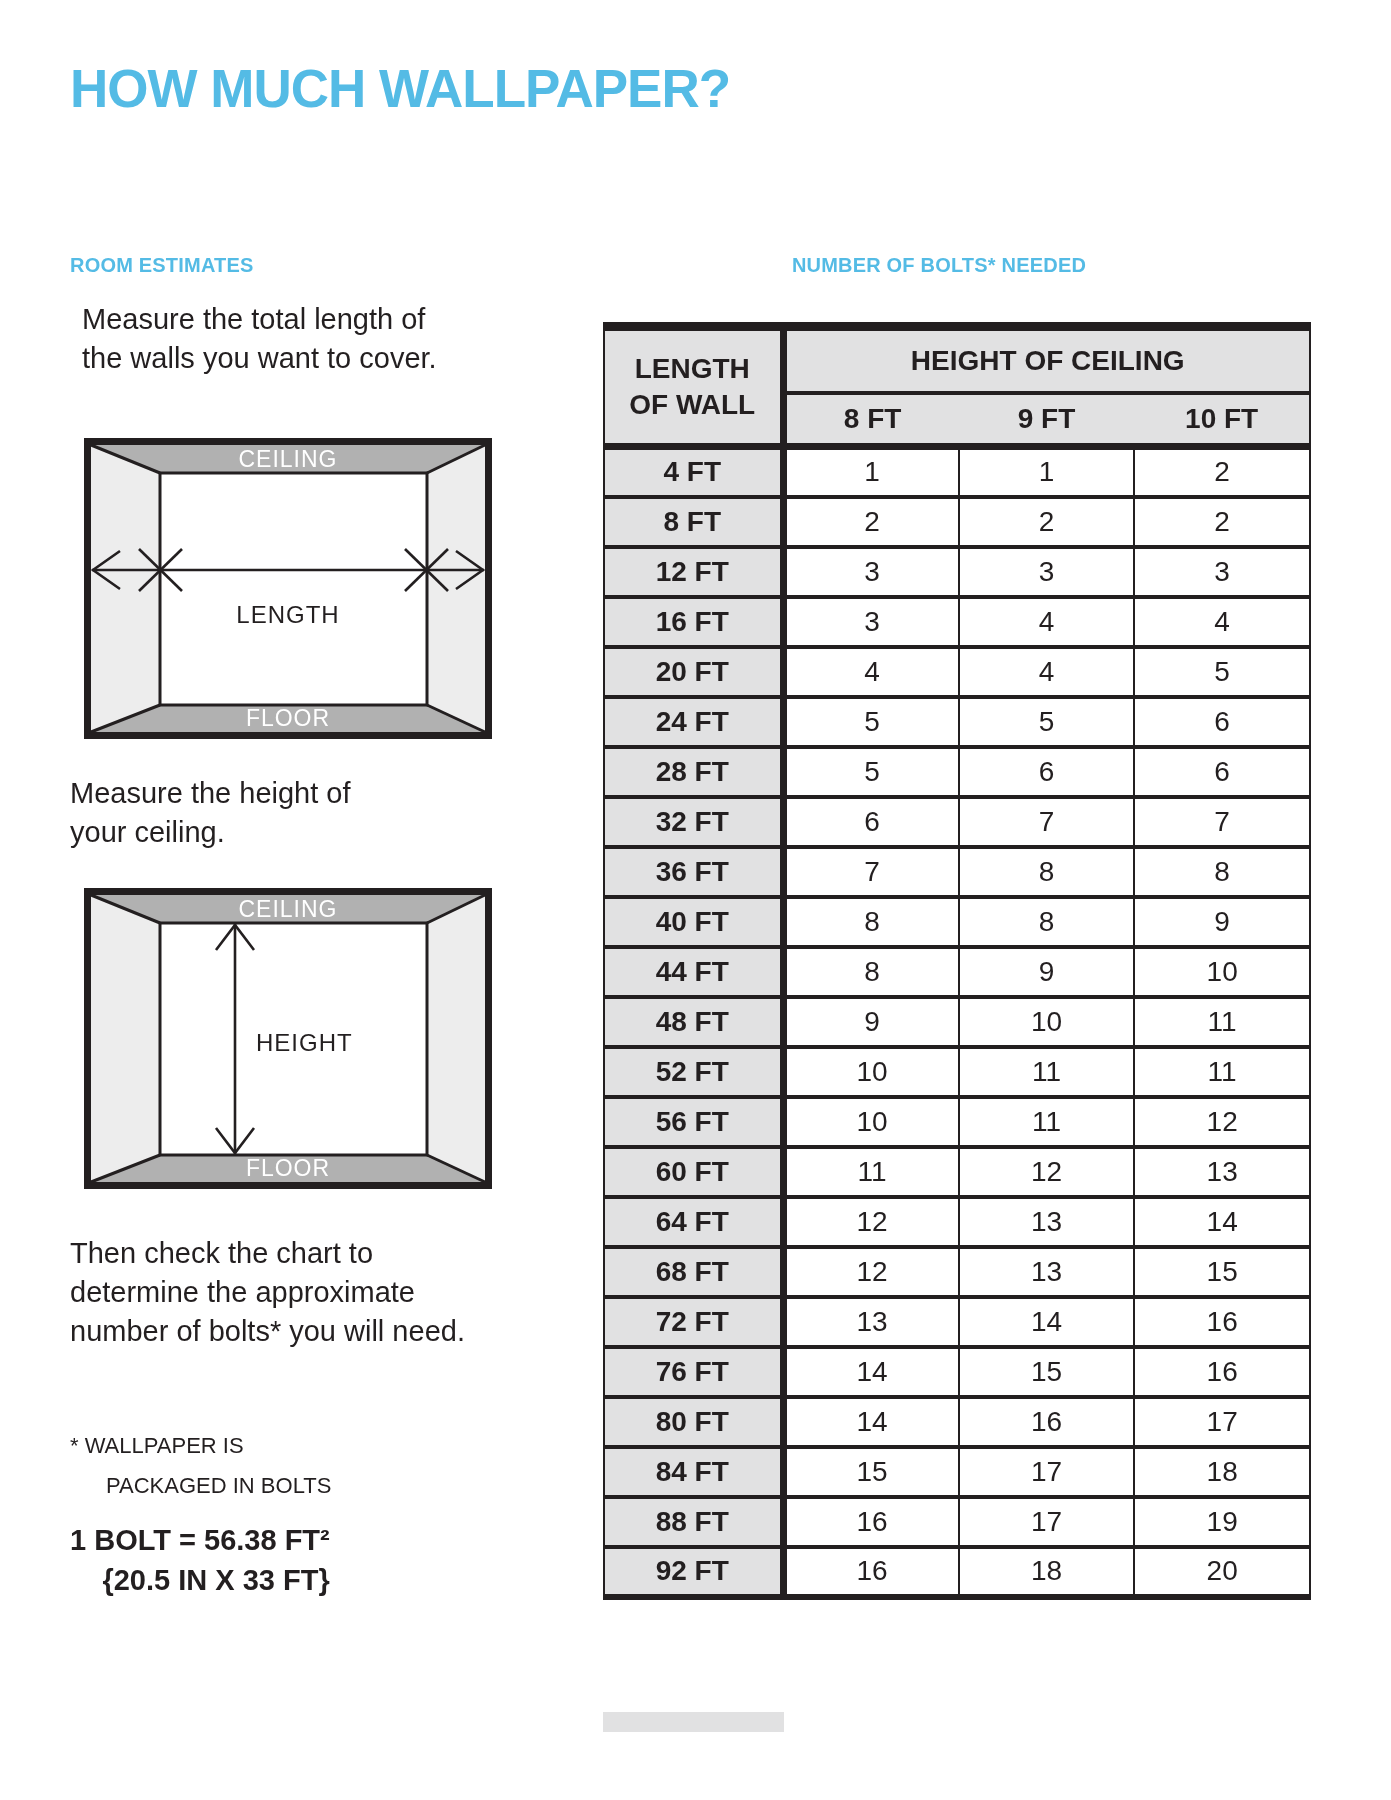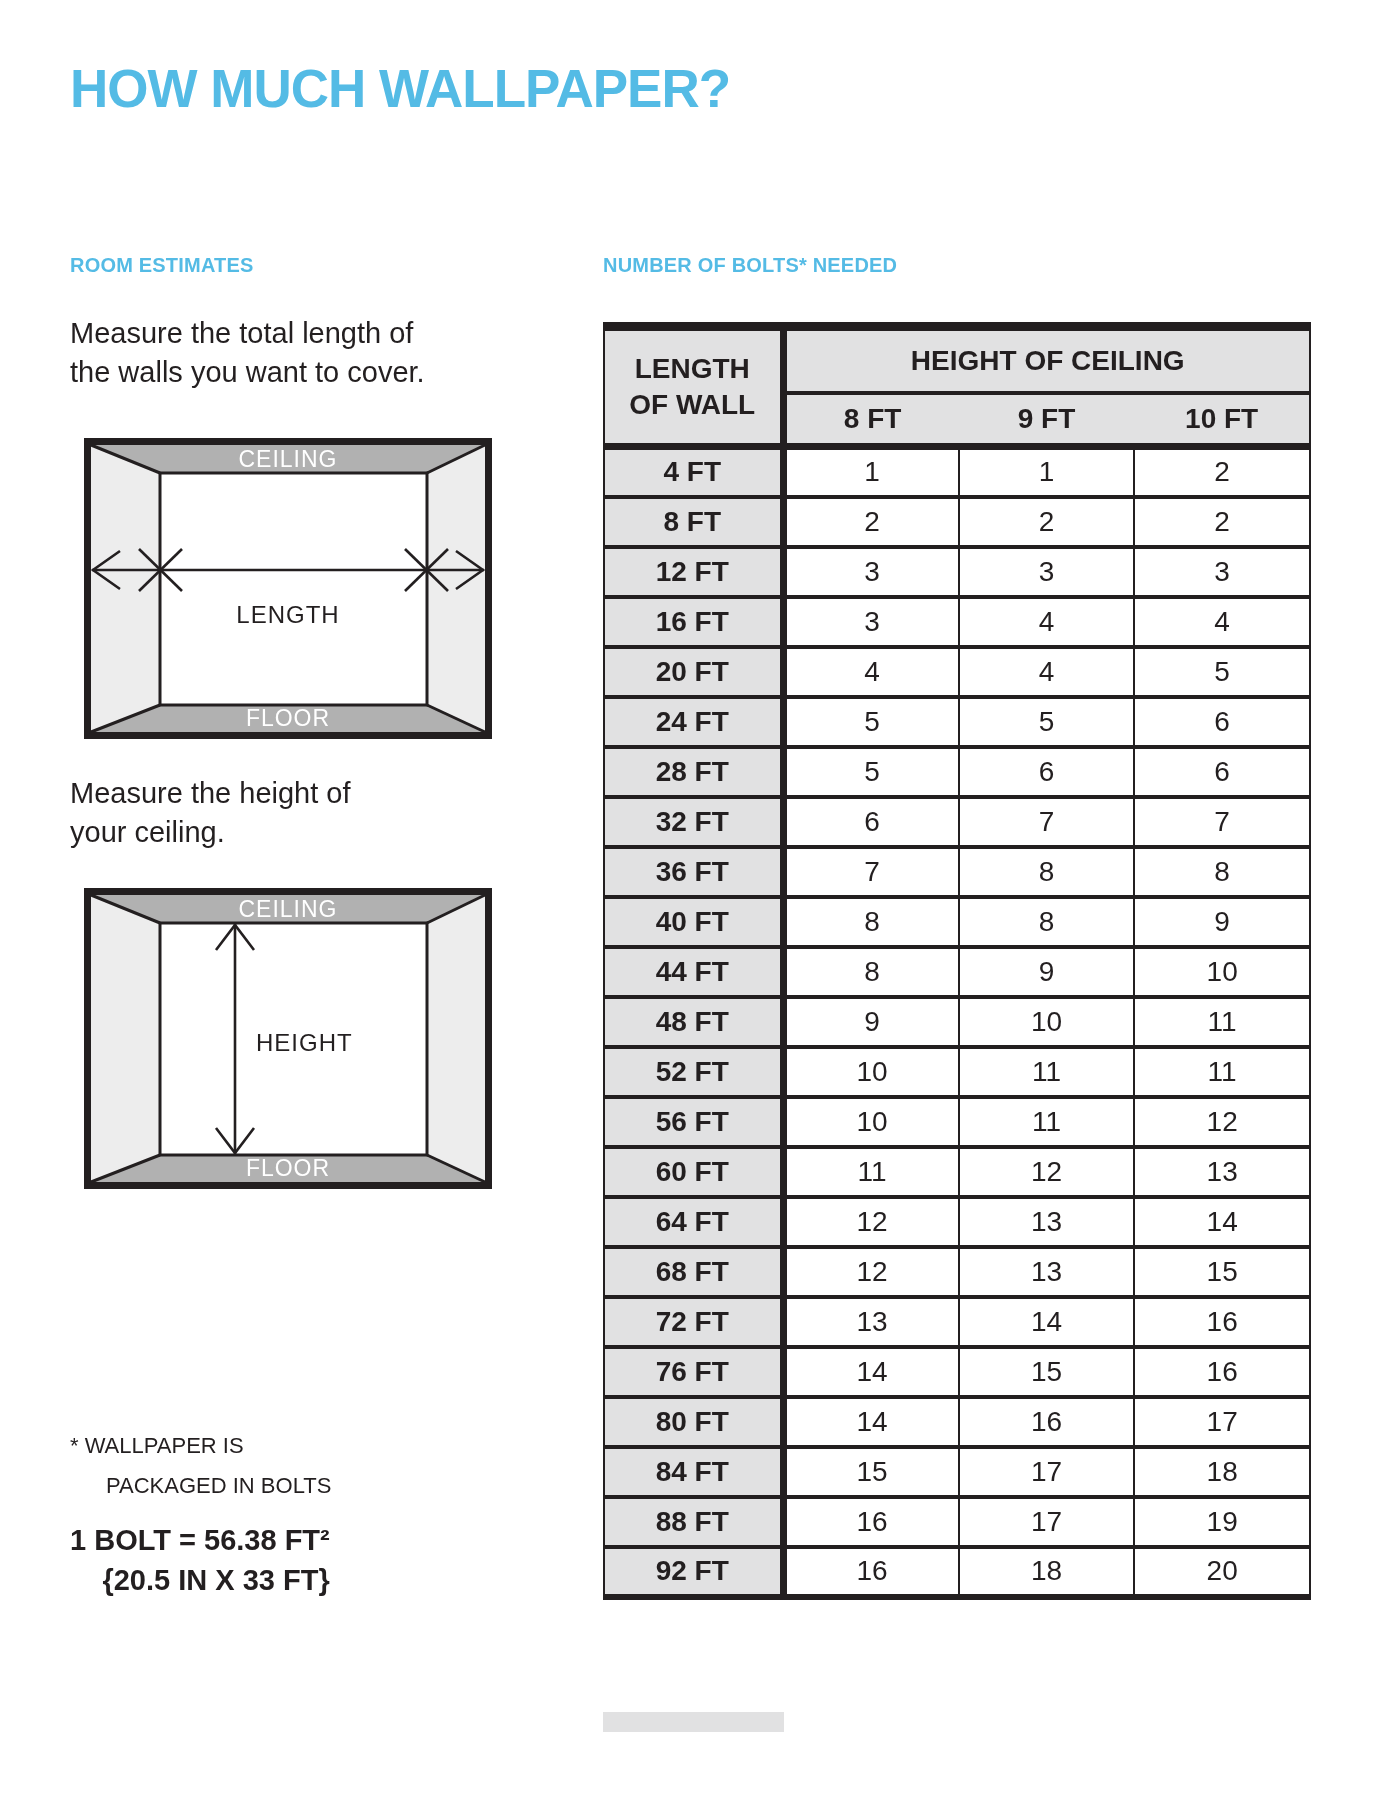--- a/index.html
+++ b/index.html
@@ -11,24 +11,24 @@
   }
   *{margin:0;padding:0;box-sizing:border-box;}
   html,body{background:#ffffff;}
   body{font-family:"Liberation Sans",sans-serif;color:var(--ink);}
   .page{position:relative;width:1391px;height:1800px;background:#ffffff;overflow:hidden;}
 
   .h-title{position:absolute;left:70px;top:58px;font-size:53px;font-weight:bold;
            color:var(--accent);letter-spacing:-1px;white-space:nowrap;}
   .h-section{font-size:20px;font-weight:bold;color:var(--accent);letter-spacing:0.2px;white-space:nowrap;}
   #room-estimates{position:absolute;left:70px;top:254px;}
-  #bolts-heading{position:absolute;left:603px;top:254px;width:708px;text-align:left;}
+  #bolts-heading{position:absolute;left:585px;top:254px;width:708px;text-align:center;}
 
   .para{position:absolute;left:70px;font-size:29px;line-height:39px;color:var(--ink);white-space:pre-line;}
-  #step1{top:314px;}
+  #step1{top:300px;margin-left:12px;}
   #step2{top:774px;}
   #step3{top:1234px;}
 
   .footnote{position:absolute;left:70px;top:1426px;font-size:22px;line-height:40px;font-weight:normal;}
   .footnote .indent{margin-left:36px;}
   .boltinfo{position:absolute;left:70px;top:1520px;font-size:29px;line-height:40px;font-weight:bold;white-space:pre-line;text-align:right;}
 
   .room{position:absolute;left:84px;}
   #diagram-length{top:438px;}
   #diagram-height{top:888px;}
@@ -110,20 +110,23 @@
     <g class="arrow">
       <line x1="151" y1="36" x2="151" y2="266"></line>
       <path d="M132 62 L151 37 L170 62"></path>
       <path d="M132 240 L151 265 L170 240"></path>
     </g>
     <text class="roomlabel" x="204" y="29" text-anchor="middle">CEILING</text>
     <text class="roomlabel" x="204" y="288" text-anchor="middle">FLOOR</text>
     <text class="dim" x="172" y="163" text-anchor="start">HEIGHT</text>
   </svg>
 
+  <div class="para" id="step3">Then check the chart to
+determine the approximate
+number of bolts* you will need.</div>
 
   <div class="footnote">
     <div>* WALLPAPER IS</div>
     <div class="indent">PACKAGED IN BOLTS</div>
   </div>
 
   <div class="boltinfo">1 BOLT = 56.38 FT²
 {20.5 IN X 33 FT}</div>
 
   <div class="h-section" id="bolts-heading">NUMBER OF BOLTS* NEEDED</div>

